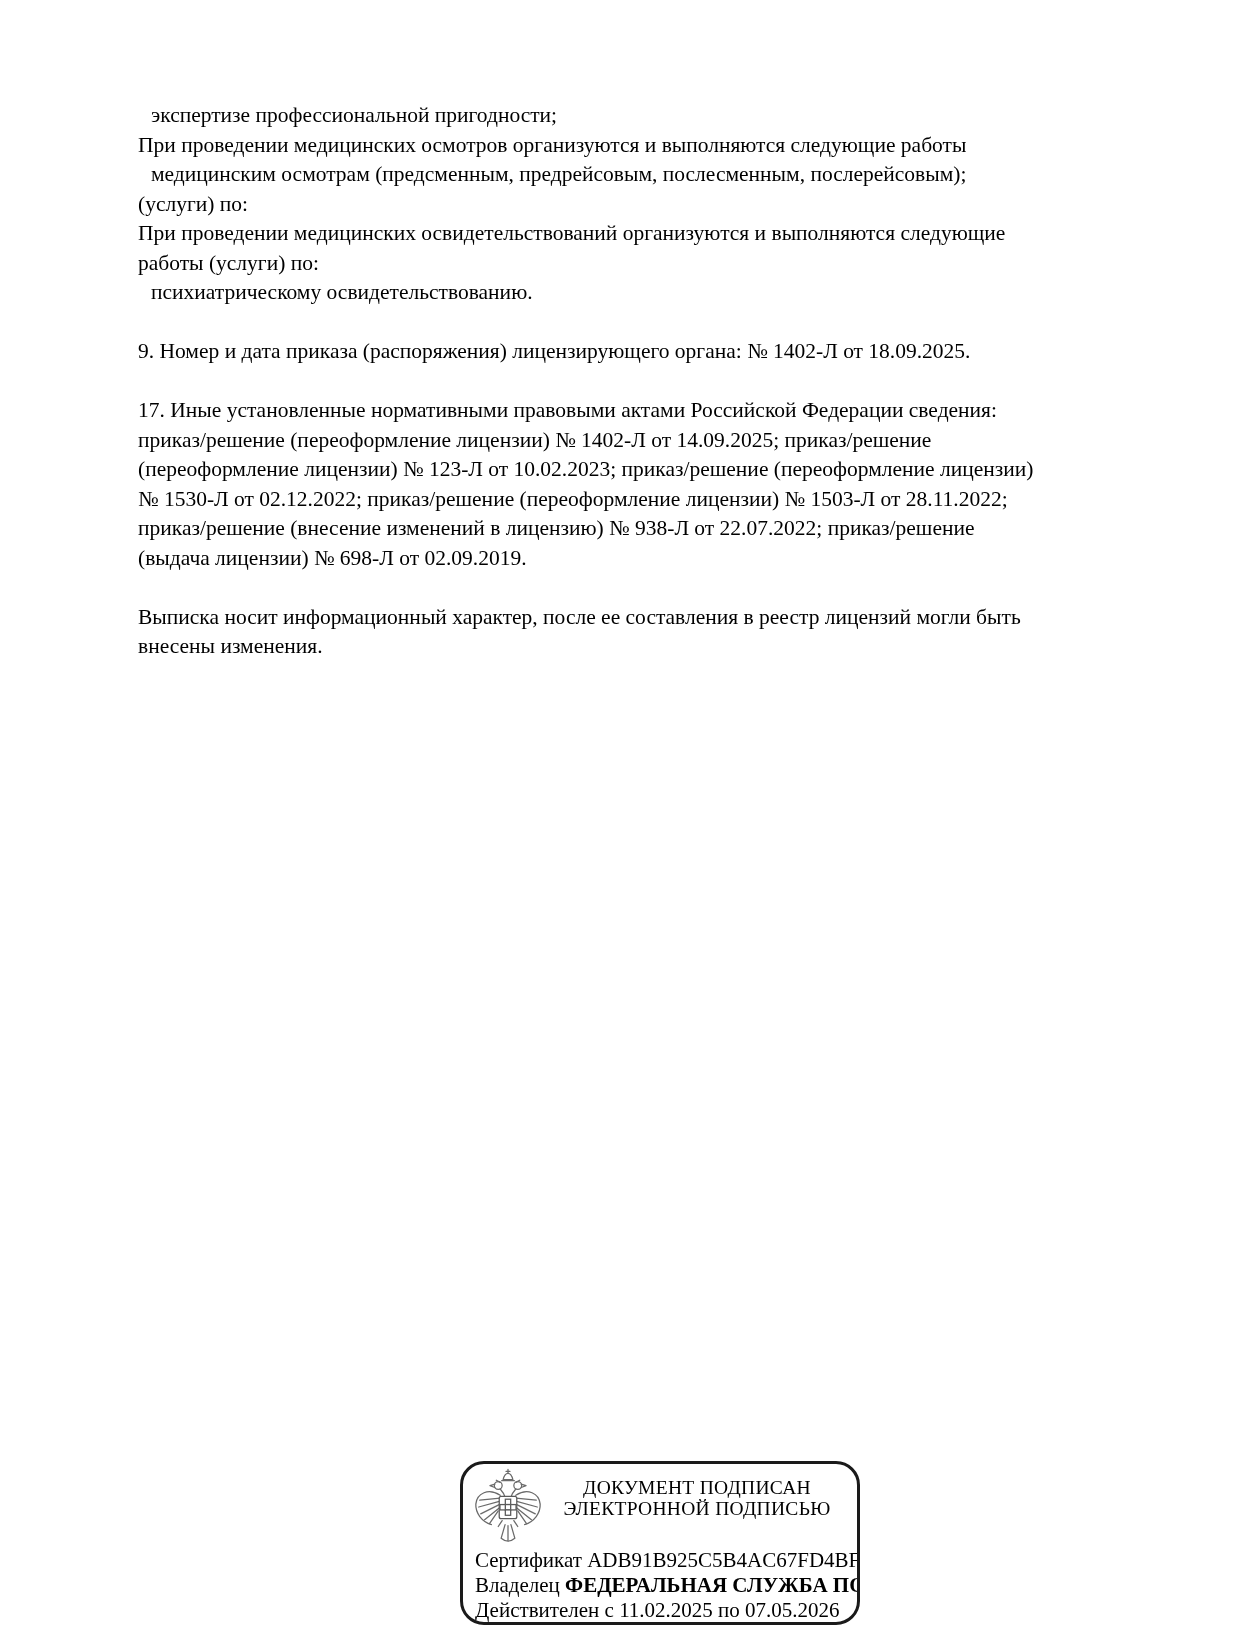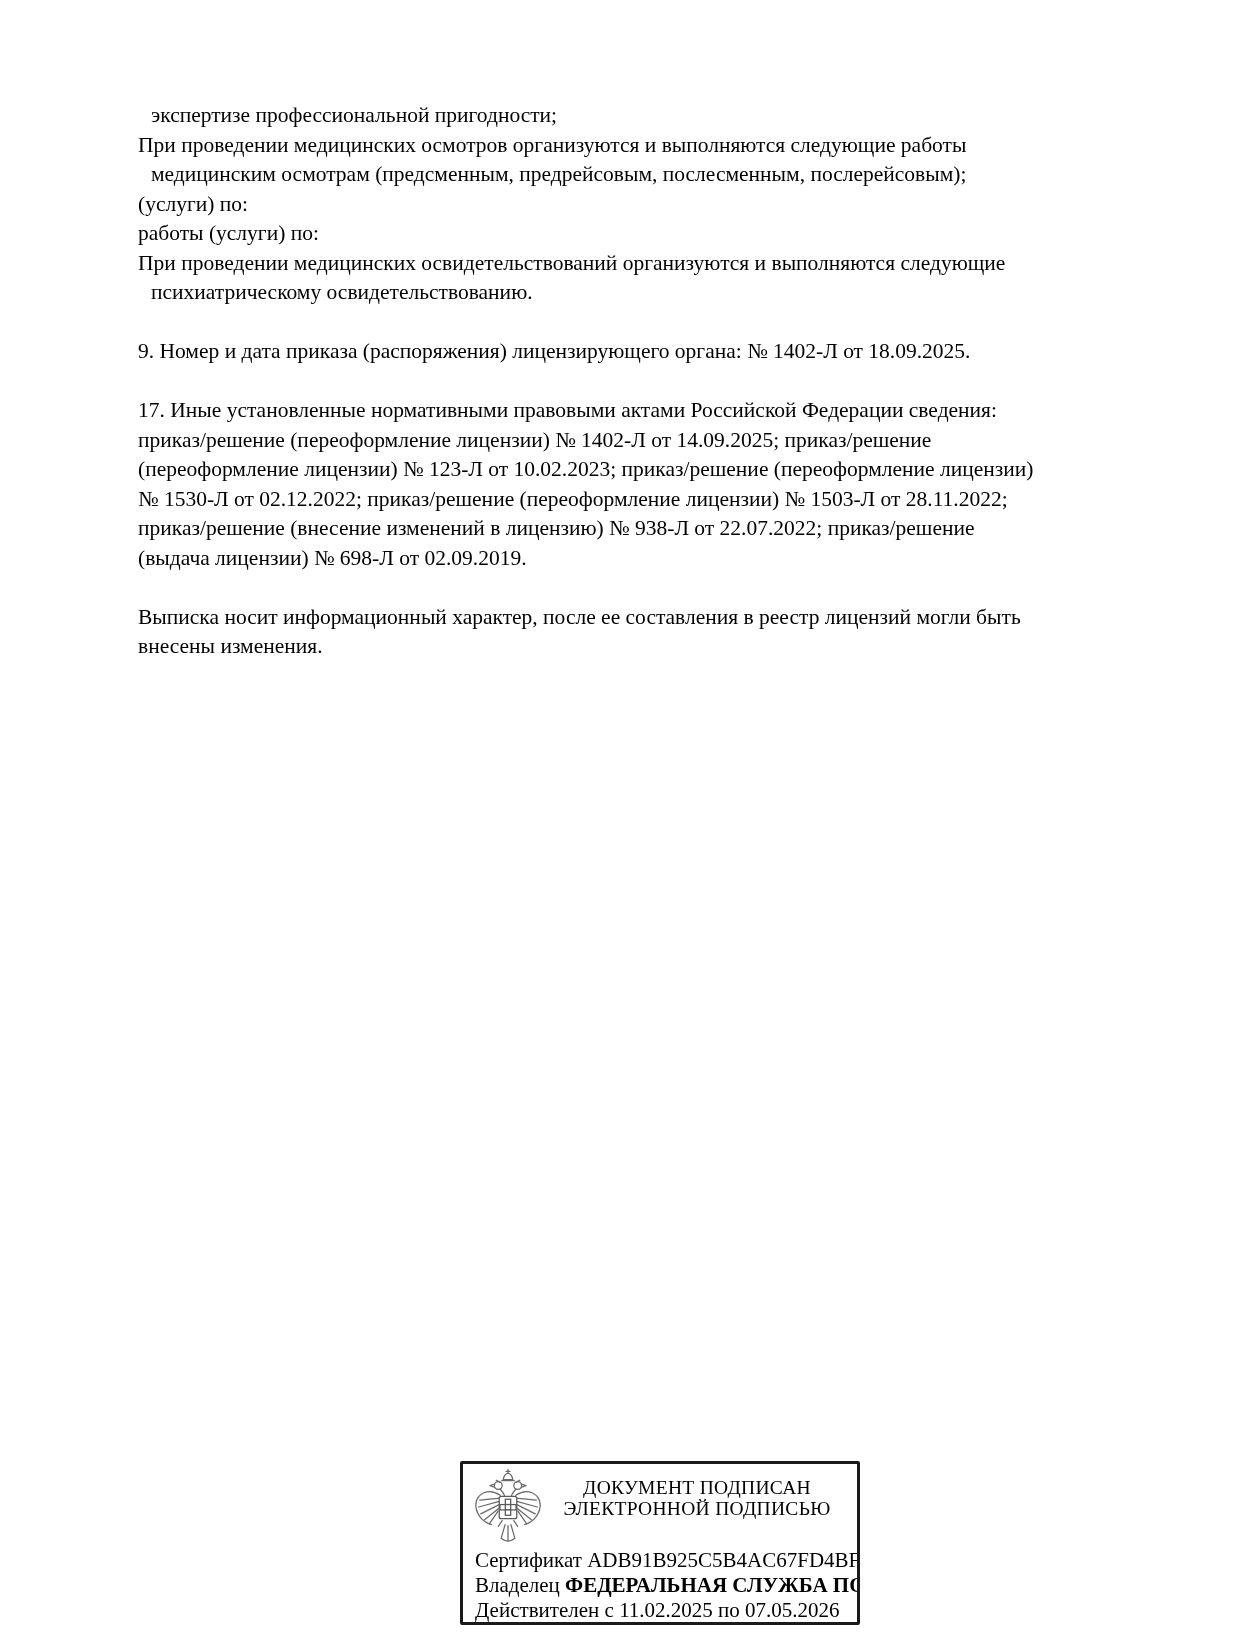--- a/index.html
+++ b/index.html
@@ -26,21 +26,21 @@
   .line.ind { padding-left: 13px; }
 
   
   .stamp {
     position: absolute;
     left: 460px;
     top: 1461px;
     width: 394px;
     height: 158px;
     border: 3px solid #1a1a1a;
-    border-radius: 2px;
+    border-radius: 24px;
     overflow: hidden;
     background: #ffffff;
   }
   .emblem {
     position: absolute;
     left: 9px;
     top: 4px;
     width: 72px;
     height: 78px;
   }
@@ -70,22 +70,22 @@
 <body>
 
 <div class="page">
 
   <div class="doc-body">
       <div class="para">
         <div class="line ind">экспертизе профессиональной пригодности;</div>
         <div class="line">При проведении медицинских осмотров организуются и выполняются следующие работы</div>
         <div class="line ind">медицинским осмотрам (предсменным, предрейсовым, послесменным, послерейсовым);</div>
         <div class="line">(услуги) по:</div>
+        <div class="line">При проведении медицинских освидетельствований организуются и выполняются следующие</div>
         <div class="line">работы (услуги) по:</div>
-        <div class="line">При проведении медицинских освидетельствований организуются и выполняются следующие</div>
         <div class="line ind">психиатрическому освидетельствованию.</div>
       </div>
       <div class="para">
         <div class="line">9. Номер и дата приказа (распоряжения) лицензирующего органа: № 1402-Л от 18.09.2025.</div>
       </div>
       <div class="para">
         <div class="line">17. Иные установленные нормативными правовыми актами Российской Федерации сведения:</div>
         <div class="line">приказ/решение (переоформление лицензии) № 1402-Л от 14.09.2025; приказ/решение</div>
         <div class="line">(переоформление лицензии) № 123-Л от 10.02.2023; приказ/решение (переоформление лицензии)</div>
         <div class="line">№ 1530-Л от 02.12.2022; приказ/решение (переоформление лицензии) № 1503-Л от 28.11.2022;</div>

